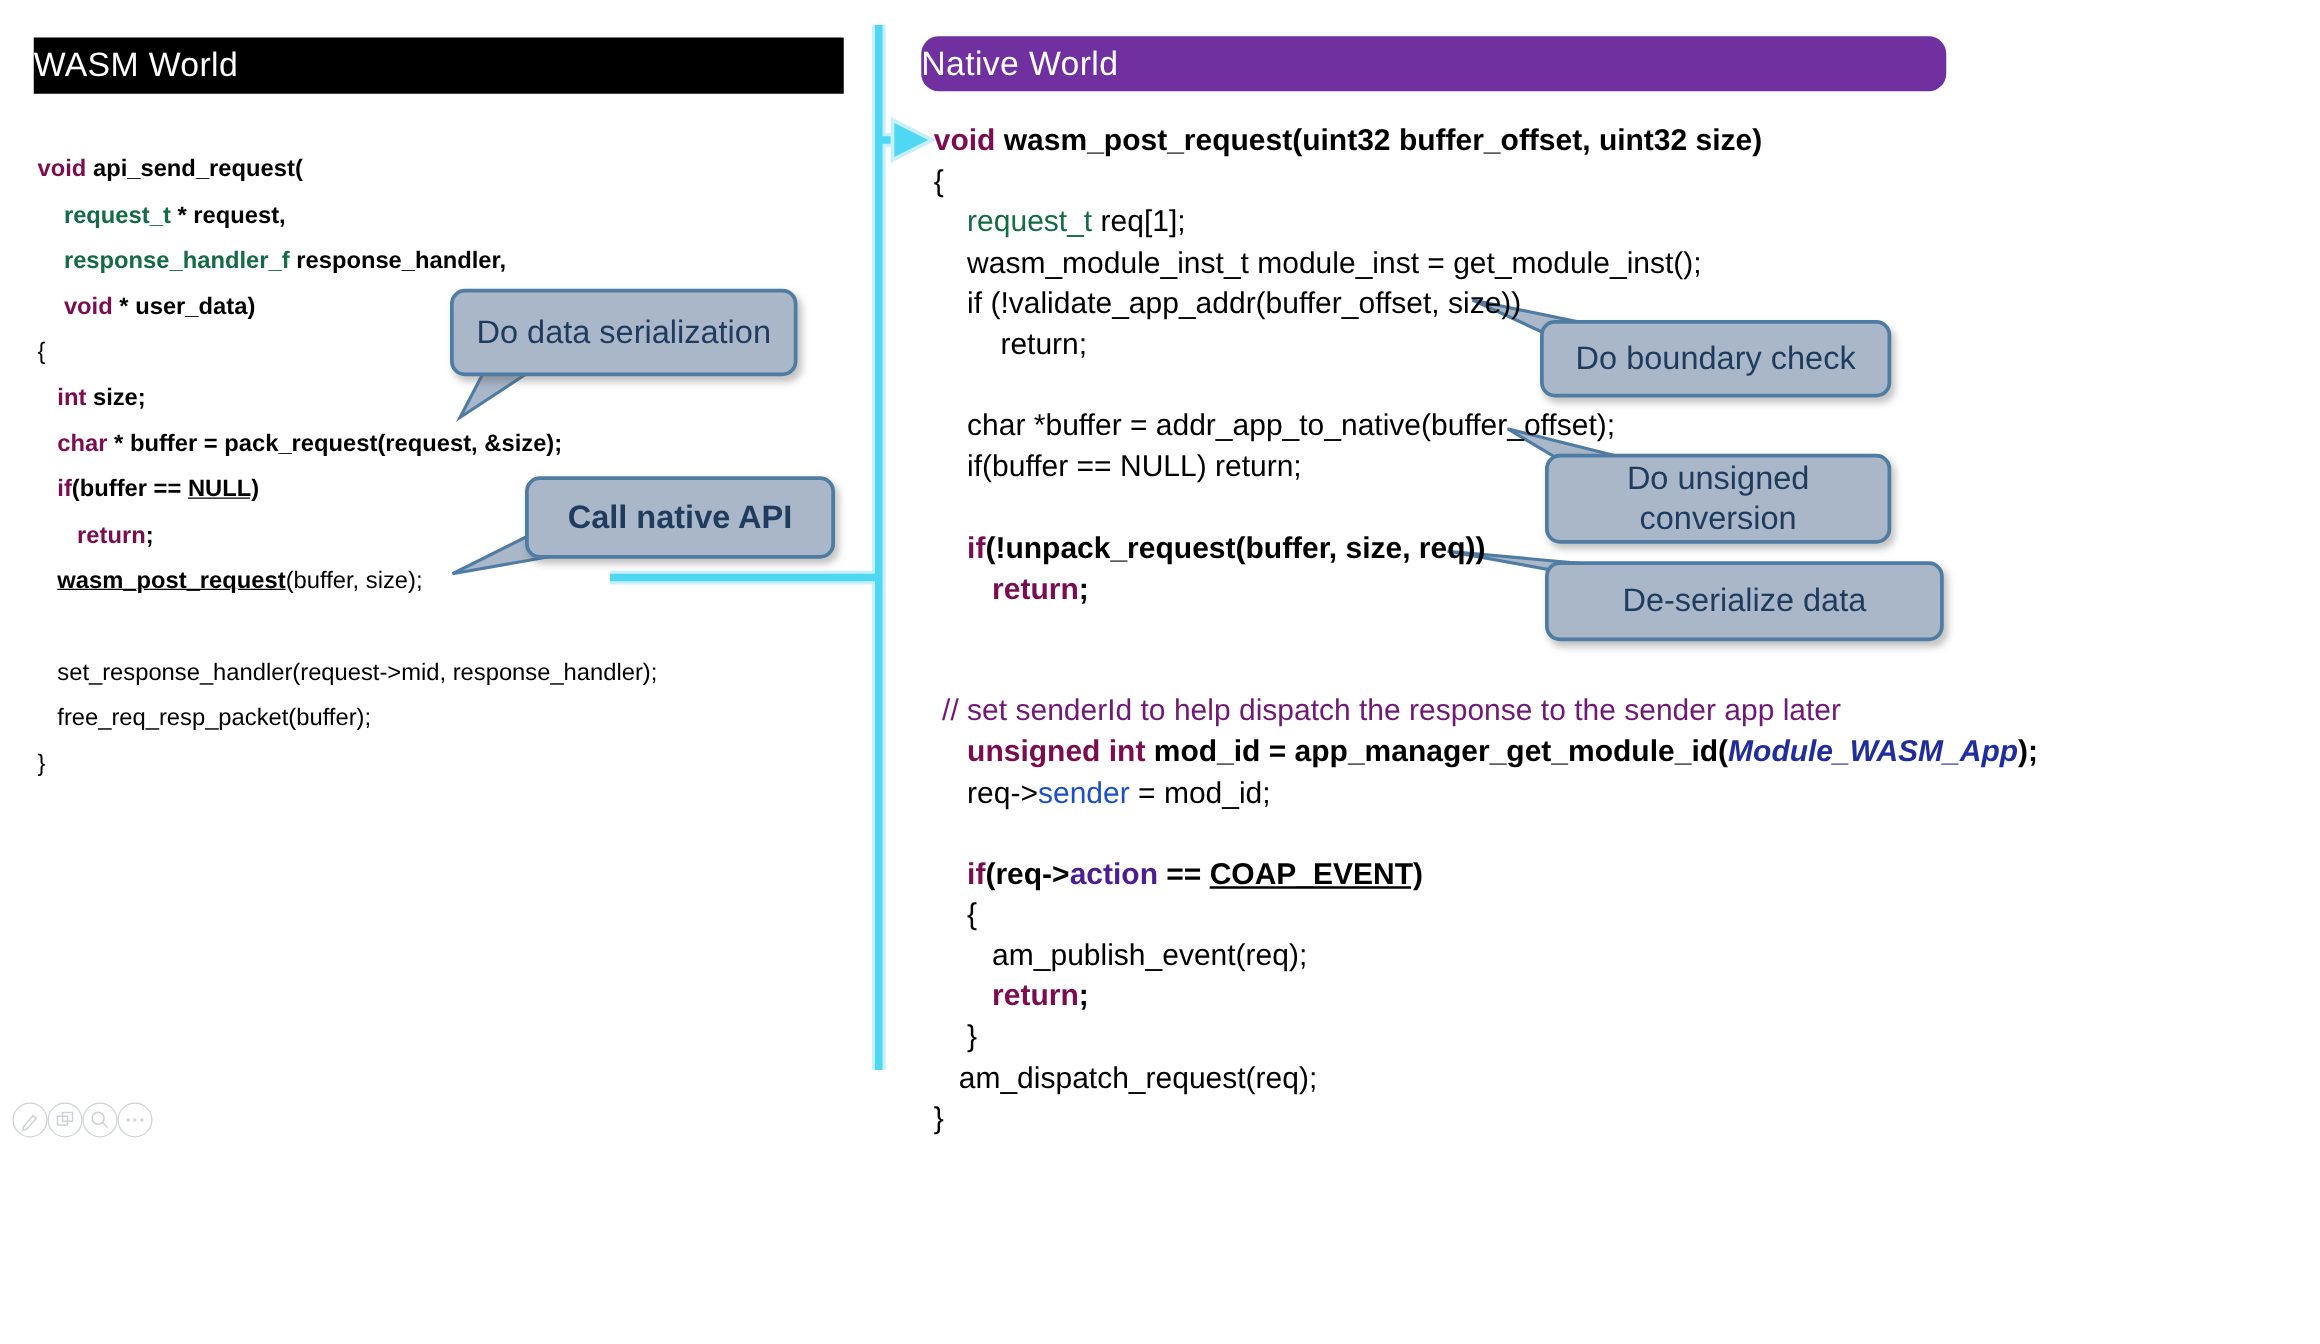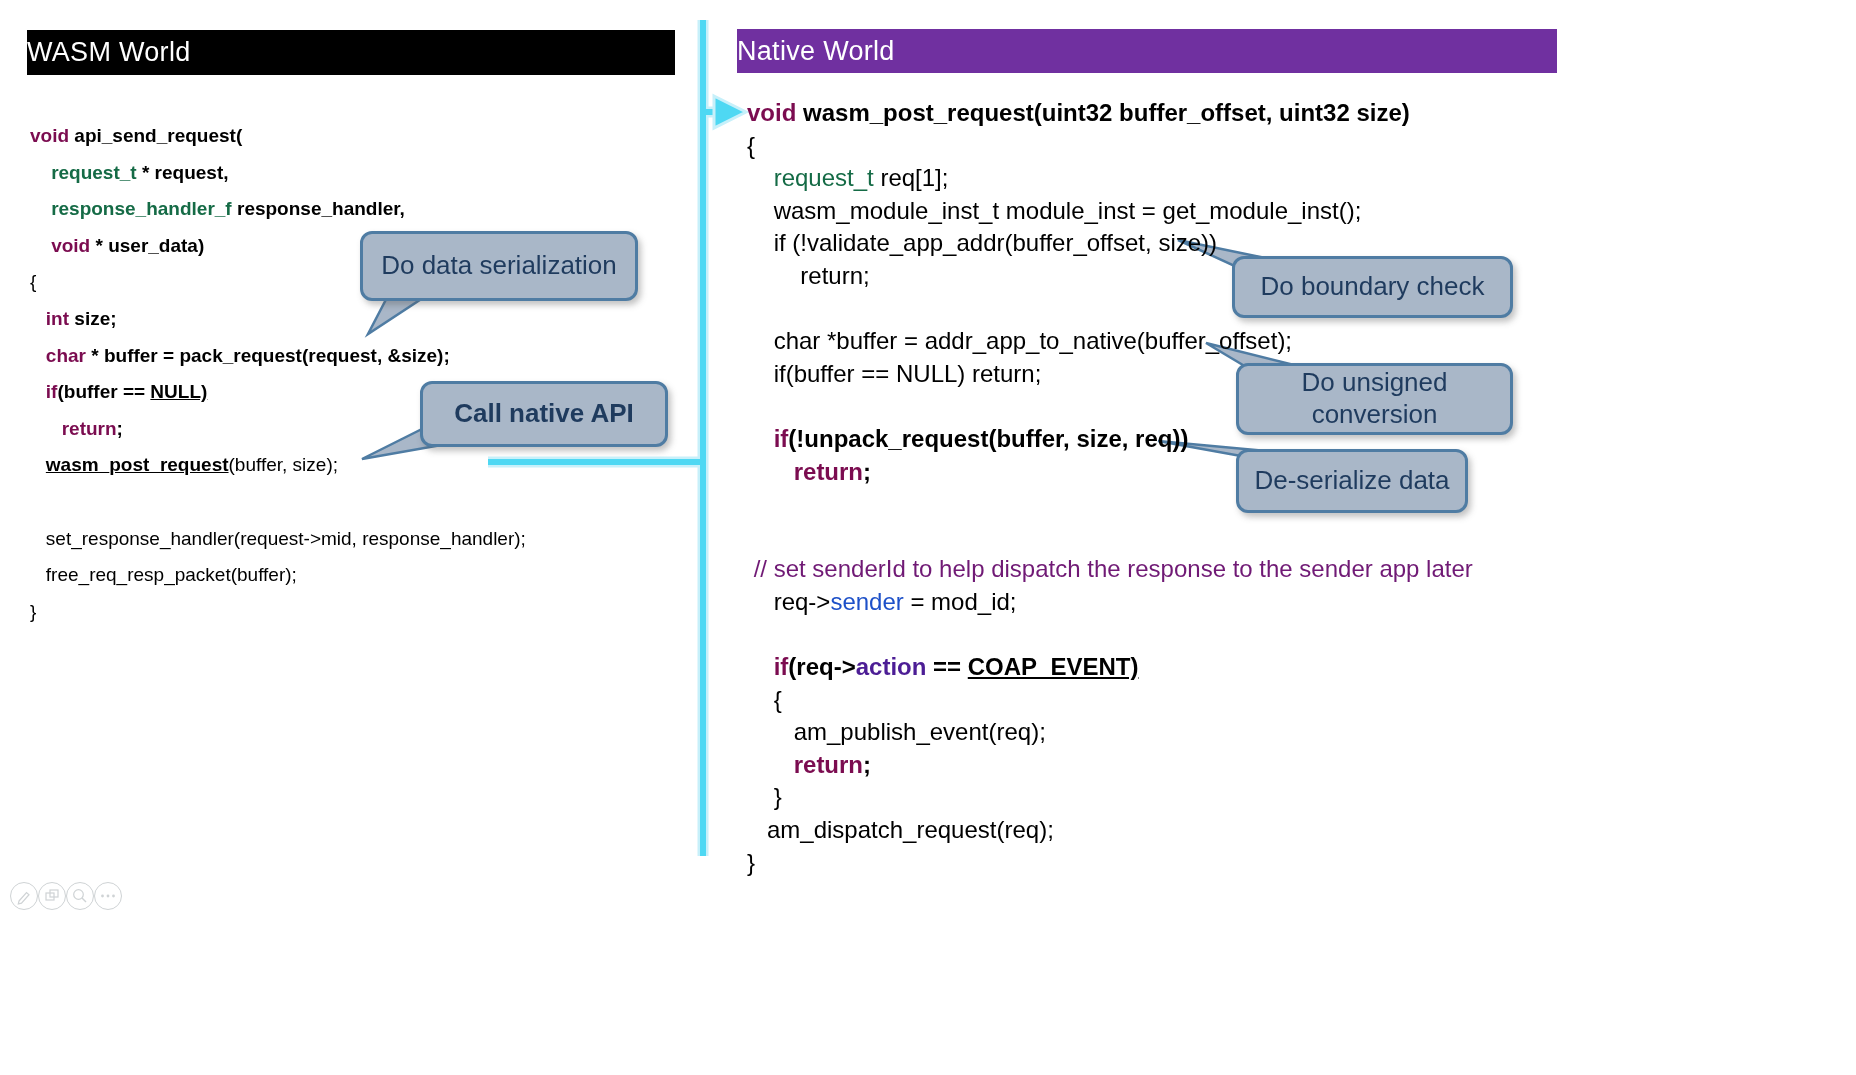--- a/index.html
+++ b/index.html
@@ -5,21 +5,21 @@
   html,body{margin:0;padding:0;}
   body{
     width:1856px;height:1075px;position:relative;background:#ffffff;
     font-family:"Liberation Sans", sans-serif;overflow:hidden;
   }
   .header{
     position:absolute;color:#fff;font-size:27px;display:flex;align-items:center;
     box-sizing:border-box;z-index:3;letter-spacing:.3px;
   }
   #wasm-header{left:27px;top:30px;width:648px;height:45px;background:#000000;}
-  #native-header{left:737px;top:29px;width:820px;height:44px;background:#7030a0;}
+  #native-header{left:737px;top:29px;width:820px;height:44px;background:#7030a0;border-radius:14px;}
 
   .code{position:absolute;z-index:2;color:#000;}
   .code-line{white-space:pre;}
   #wasm-code{left:30px;top:118px;font-size:19px;line-height:36.6px;}
   #native-code{left:747px;top:97px;font-size:24px;line-height:32.6px;}
 
   .seg-kw{color:#7b0c50;font-weight:bold;}
   .seg-ty{color:#156b46;font-weight:bold;}
   .seg-tyr{color:#156b46;}
   .seg-b{color:#000;font-weight:bold;}
@@ -35,21 +35,21 @@
   .callout{
     position:absolute;z-index:10;background:#a9b7c8;border:3px solid #4f7ca3;
     border-radius:12px;color:#1f3b5e;display:flex;align-items:center;justify-content:center;
     text-align:center;font-size:26px;line-height:1.22;box-sizing:border-box;
     padding:4px 12px;box-shadow:3px 4px 6px rgba(80,80,80,.35);
   }
   #co-serialization{left:360px;top:231px;width:278px;height:70px;}
   #co-native-api{left:420px;top:381px;width:248px;height:66px;font-weight:bold;}
   #co-boundary{left:1232px;top:256px;width:281px;height:62px;}
   #co-address{left:1236px;top:363px;width:277px;height:72px;}
-  #co-deserialize{left:1236px;top:449px;width:232px;height:64px;}
+  #co-deserialize{left:1236px;top:449px;width:319px;height:64px;}
 
   .tool-circle{
     position:absolute;width:26px;height:26px;border:1px solid #cfd3d5;border-radius:50%;
     display:flex;align-items:center;justify-content:center;z-index:4;background:transparent;
   }
   #tool-pen{left:10px;top:882px;}
   #tool-sorter{left:38px;top:882px;}
   #tool-zoom{left:66px;top:882px;}
   #tool-more{left:94px;top:882px;}
 </style>
@@ -88,20 +88,21 @@
     <div class="code-line"><span class="seg-r">        return;</span></div>
     <div class="code-line">&nbsp;</div>
     <div class="code-line"><span class="seg-r">    char *buffer = addr_app_to_native(buffer_offset);</span></div>
     <div class="code-line"><span class="seg-r">    if(buffer == NULL) return;</span></div>
     <div class="code-line">&nbsp;</div>
     <div class="code-line"><span class="seg-b">    </span><span class="seg-kw">if</span><span class="seg-b">(!unpack_request(buffer, size, req))</span></div>
     <div class="code-line"><span class="seg-b">       </span><span class="seg-kw">return</span><span class="seg-b">;</span></div>
     <div class="code-line">&nbsp;</div>
     <div class="code-line">&nbsp;</div>
     <div class="code-line"><span class="seg-com"> </span><span class="seg-com">// set senderId to help dispatch the response to the sender app later</span></div>
+    <div class="code-line"><span class="seg-b">    </span><span class="seg-kw">unsigned int</span><span class="seg-b"> mod_id = app_manager_get_module_id(</span><span class="seg-mod">Module_WASM_App</span><span class="seg-b">);</span></div>
     <div class="code-line"><span class="seg-r">    req-&gt;</span><span class="seg-blu">sender</span><span class="seg-r"> = mod_id;</span></div>
     <div class="code-line">&nbsp;</div>
     <div class="code-line"><span class="seg-b">    </span><span class="seg-kw">if</span><span class="seg-b">(req-&gt;</span><span class="seg-blb">action</span><span class="seg-b"> == </span><span class="seg-bu">COAP_EVENT)</span></div>
     <div class="code-line"><span class="seg-r">    {</span></div>
     <div class="code-line"><span class="seg-r">       am_publish_event(req);</span></div>
     <div class="code-line"><span class="seg-b">       </span><span class="seg-kw">return</span><span class="seg-b">;</span></div>
     <div class="code-line"><span class="seg-r">    }</span></div>
     <div class="code-line"><span class="seg-r">   am_dispatch_request(req);</span></div>
     <div class="code-line"><span class="seg-r">}</span></div>
   </div>

